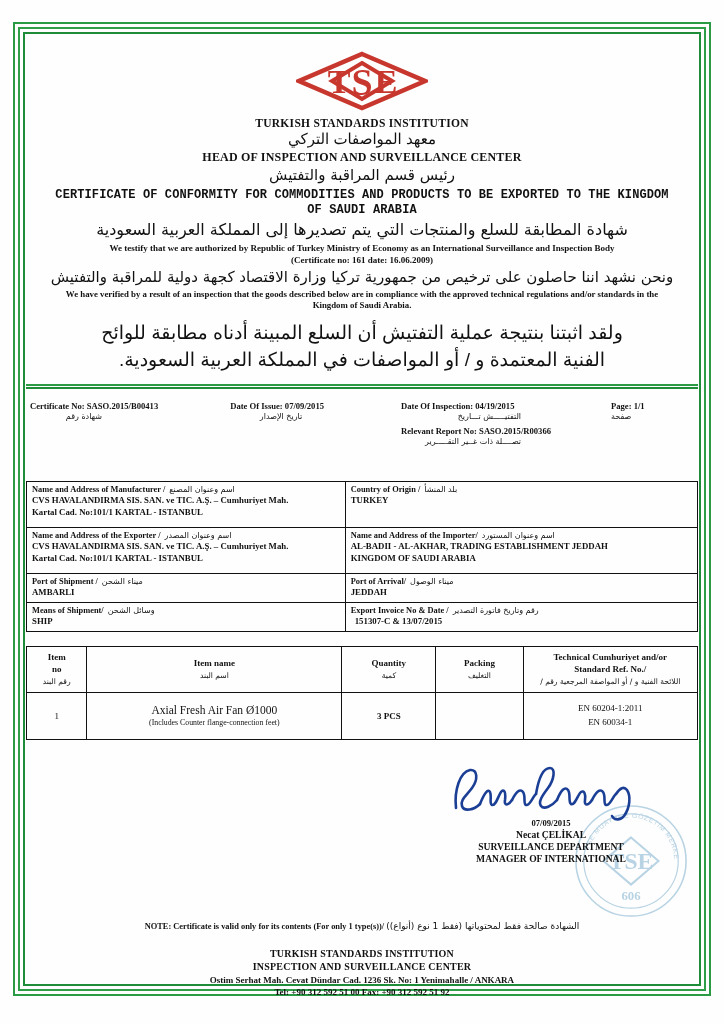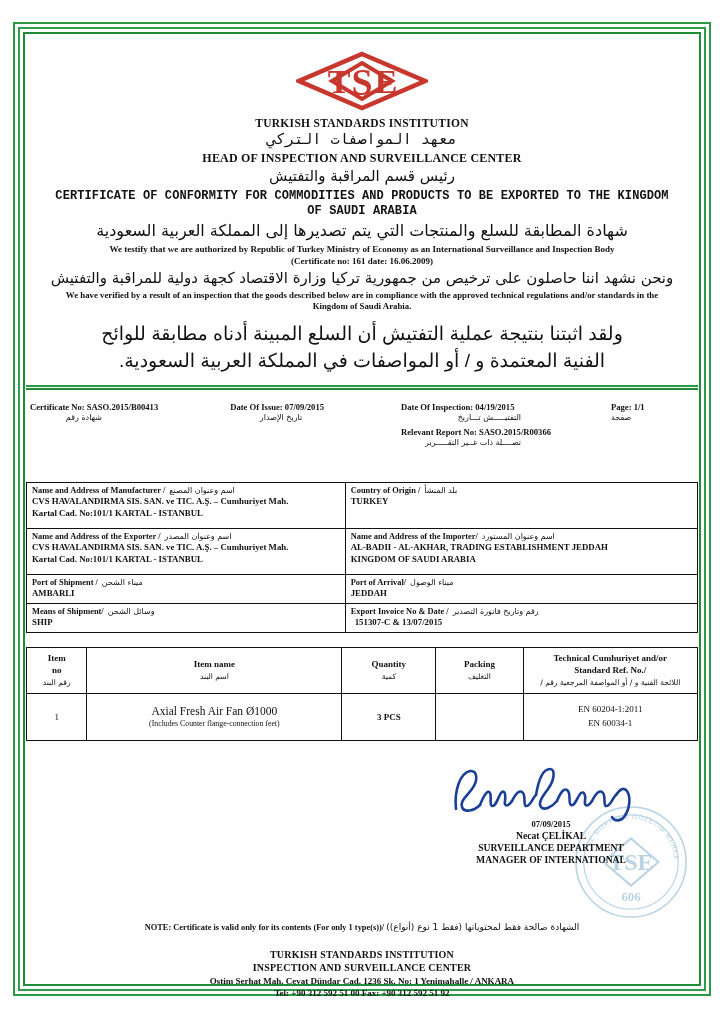--- a/index.html
+++ b/index.html
@@ -57,21 +57,21 @@
   }
   .org-en {
     font-size: 11.5px; font-weight: bold;
     letter-spacing: 0.3px;
     margin-top: 5px;
   }
   .org-ar {
     font-size: 15px;
     direction: rtl;
     margin-top: 1px;
-    font-family: Liberation Mono, monospace;
+    font-family: Liberation Sans, sans-serif;
   }
   .dept-en {
     font-size: 12px; font-weight: bold;
     letter-spacing: 0.2px;
     margin-top: 2px;
   }
   .dept-ar {
     font-size: 15px; direction: rtl; margin-top: 1px;
     font-family: "DejaVu Sans", sans-serif;
   }

